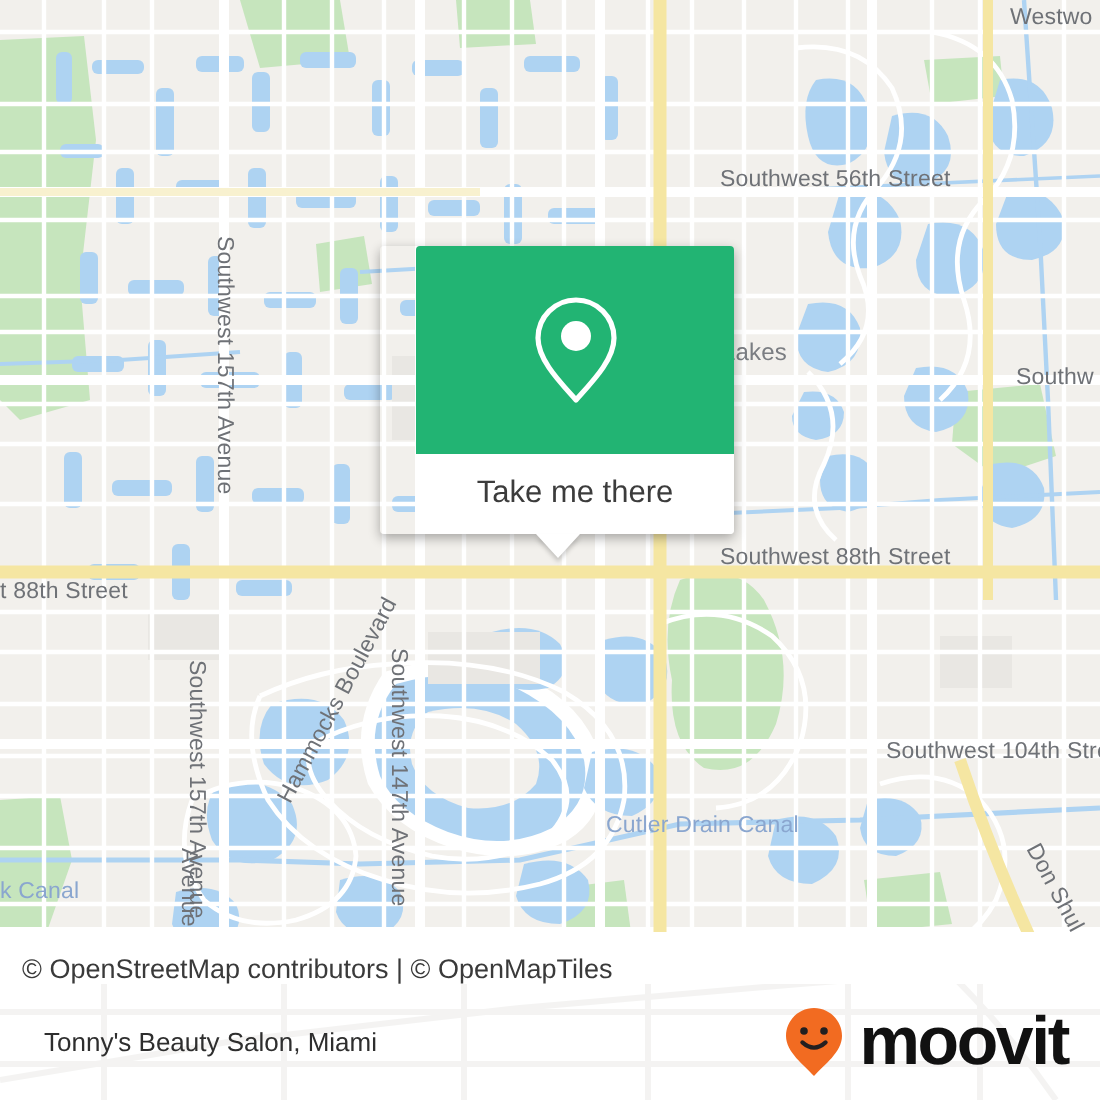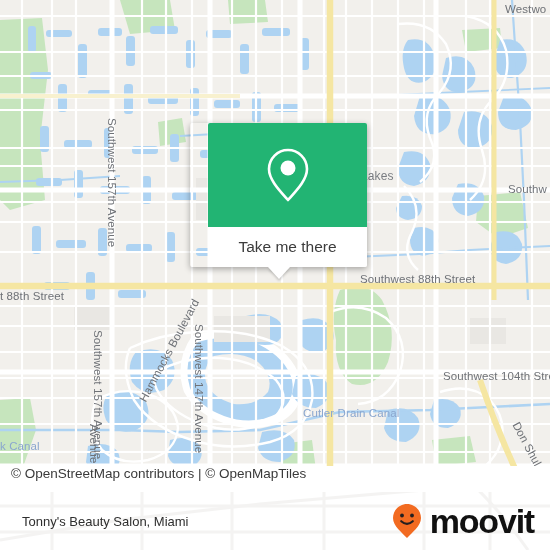--- a/index.html
+++ b/index.html
@@ -38,21 +38,21 @@
   .popup-top{background:#22b473;}
   .popup-bottom{height:40px;background:#fff;border-radius:0 0 2px 2px;
     display:flex;align-items:center;justify-content:center;}
   .popup-bottom span{font-size:15.5px;color:#3c3c3c;}
   .popup-tail{position:absolute;left:50%;top:144px;margin-left:-11px;width:0;height:0;
     border-left:11px solid transparent;border-right:11px solid transparent;
     border-top:12px solid #fff;filter:drop-shadow(0 2px 1px rgba(0,0,0,.18));}
 
   
   .attrib{position:absolute;left:0;top:466px;width:550px;height:26px;background:#fff;
-    display:flex;align-items:flex-start;}
+    display:flex;align-items:flex-end;}
   .attrib span{font-size:13.5px;color:#3a3a3a;padding-left:11px;}
 
   
   .footer{position:absolute;left:0;top:492px;width:550px;height:58px;}
   .footer-title{position:absolute;left:22px;top:50%;transform:translateY(-50%);
     font-size:13px;color:#2e2e2e;white-space:nowrap;}
   .brand{position:absolute;right:16px;top:50%;transform:translateY(-50%);
     display:flex;align-items:center;gap:8px;}
   .brand-word{font-size:34px;font-weight:bold;color:#111;letter-spacing:-1.2px;
     line-height:1;}
@@ -259,20 +259,21 @@
           <path d="M330 0 V550" stroke="#f5e6a2" stroke-width="6.5"></path>
           <path d="M0 532 L120 520 L260 504 L400 486 L550 472" stroke="#f5e6a2" stroke-width="6"></path>
           <path d="M494 0 V300" stroke="#f5e6a2" stroke-width="5"></path>
           <path d="M480 380 Q500 440 530 500 L550 540" stroke="#f5e6a2" stroke-width="6"></path>
           <path d="M0 96 H240" stroke="#f8f1cf" stroke-width="4"></path>
         </g>
 
       </svg>
 
       <div class="lbl" style="left:505px;top:3px;">Westwo</div>
+      <div class="lbl" style="left:360px;top:84px;">Southwest 56th Street</div>
       <div class="lbl place" style="left:361px;top:131px;margin-top:38px;">Lakes</div>
       <div class="lbl vert" style="left:118px;top:118px;transform:rotate(90deg);">Southwest 157th Avenue</div>
       <div class="lbl" style="left:508px;top:183px;">Southw</div>
       <div class="lbl" style="left:360px;top:273px;">Southwest 88th Street</div>
       <div class="lbl" style="left:0px;top:290px;">t 88th Street</div>
       <div class="lbl vert" style="left:137px;top:398px;transform:rotate(-62deg);">Hammocks Boulevard</div>
       <div class="lbl vert" style="left:104px;top:330px;transform:rotate(90deg);">Southwest 157th Avenue</div>
       <div class="lbl vert" style="left:205px;top:324px;transform:rotate(90deg);">Southwest 147th Avenue</div>
       <div class="lbl" style="left:443px;top:370px;">Southwest 104th Street</div>
       <div class="lbl water" style="left:303px;top:407px;">Cutler Drain Canal</div>

